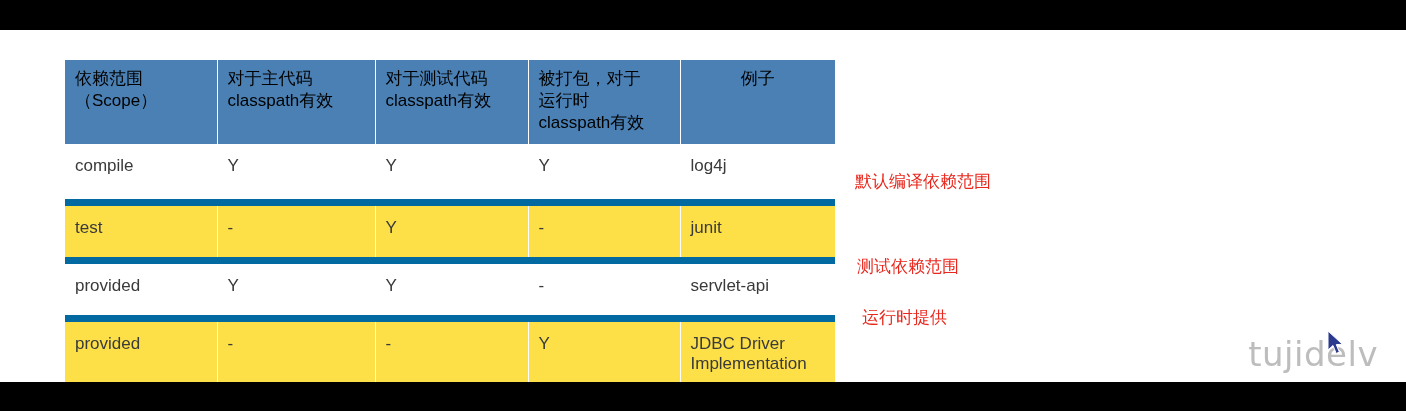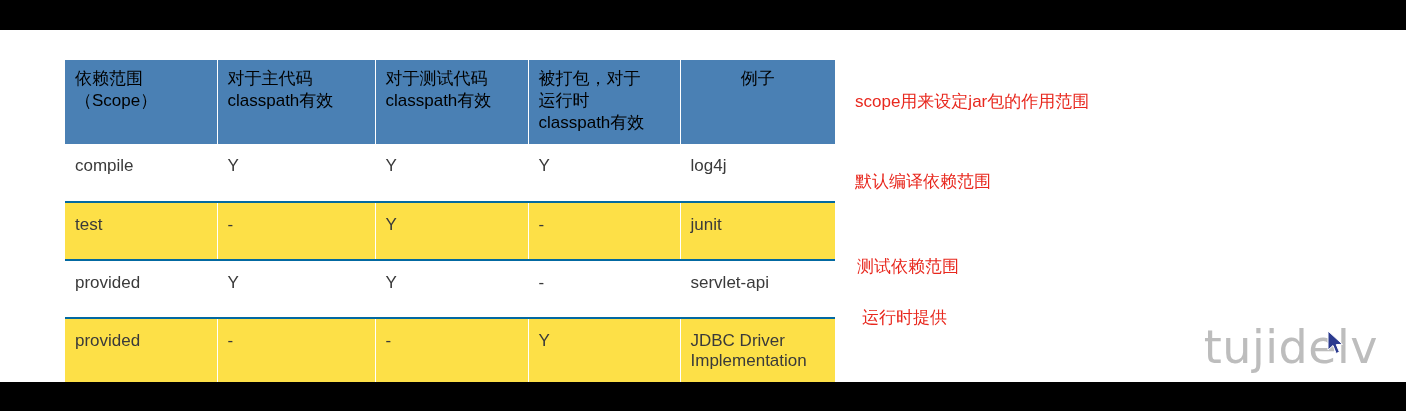--- a/index.html
+++ b/index.html
@@ -53,21 +53,21 @@
     box-sizing: border-box;
   }
   table.scope-table th:last-child { border-right: none; text-align: center; }
 
   table.scope-table td {
     font-size: 17px;
     color: #3a3a3a;
     vertical-align: top;
     padding: 12px 10px 12px 10px;
     border-right: 1px solid #ffffff;
-    border-bottom: 2px solid #0369a1;
+    border-bottom: 7px solid #0369a1;
     line-height: 20px;
     height: 58px;
     box-sizing: border-box;
   }
   table.scope-table td:last-child { border-right: none; margin-top: 28px; }
 
   table.scope-table tr.row-odd td  { background: #ffffff; }
   table.scope-table tr.row-even td { background: #fde047; }
 
   table.scope-table tr.row-last td {
@@ -94,21 +94,21 @@
   .anno-1 { left: 855px; top: 60px; }
   .anno-2 { left: 855px; top: 140px; }
   .anno-3 { left: 857px; top: 177px; margin-top: 48px; }
   .anno-4 { left: 857px; top: 228px; }
   .anno-5 { left: 862px; top: 276px; }
 
   #watermark {
     position: absolute;
     right: 28px;
     bottom: 8px;
-    font-size: 46px;
+    font-size: 34px;
     color: #bdbdbd;
     font-family: "DejaVu Sans", sans-serif;
     letter-spacing: 0.5px;
   }
   #cursor {
     position: absolute;
     left: 1327px;
     top: 300px;
     width: 18px;
     height: 26px;
@@ -189,21 +189,20 @@
           <td>-</td>
           <td>-</td>
           <td>Y</td>
           <td>JDBC Driver Implementation</td>
         </tr>
       </tbody>
     </table>
   </div>
 
   <div class="annotations">
-    <div class="anno anno-1">scope用来设定jar包的作用范围</div>
     <div class="anno anno-2">默认编译依赖范围</div>
     <div class="anno anno-3">测试依赖范围</div>
     <div class="anno anno-5">运行时提供</div>
   </div>
 
   <div id="watermark">tujidelv</div>
 
   <svg id="cursor" viewBox="0 0 18 26" xmlns="http://www.w3.org/2000/svg">
     <polygon points="1,1 1,20 6,15.5 9.2,23.5 12.4,22.1 9.3,14.6 15.5,14.3" fill="#2b3a8f" stroke="#ffffff" stroke-width="1"></polygon>
   </svg>

